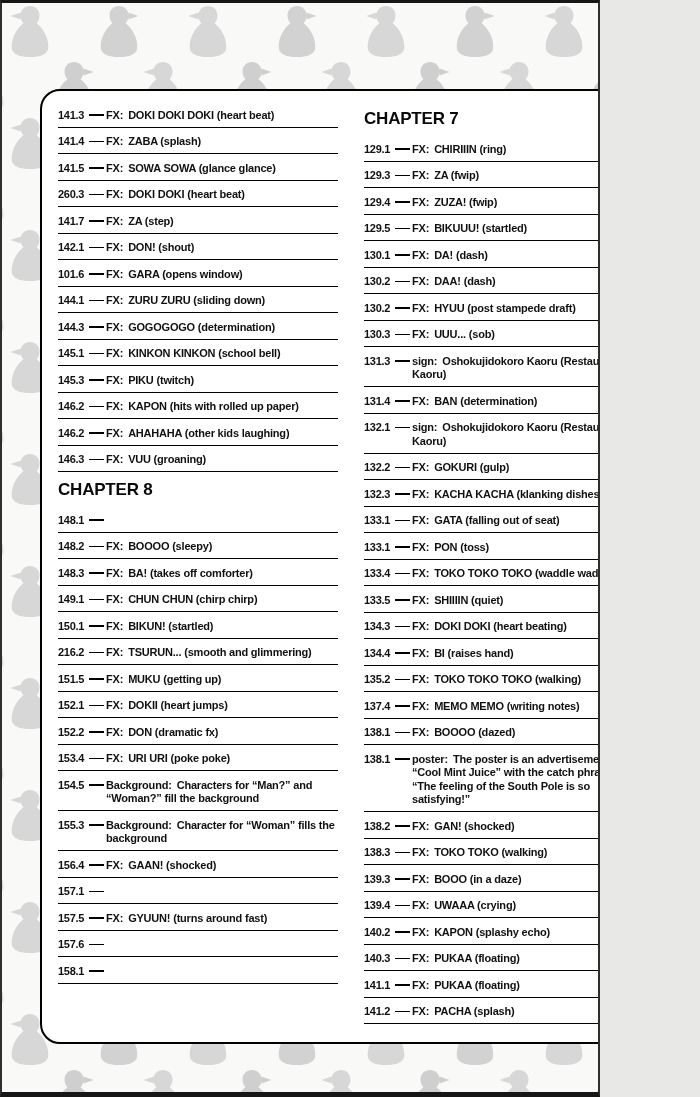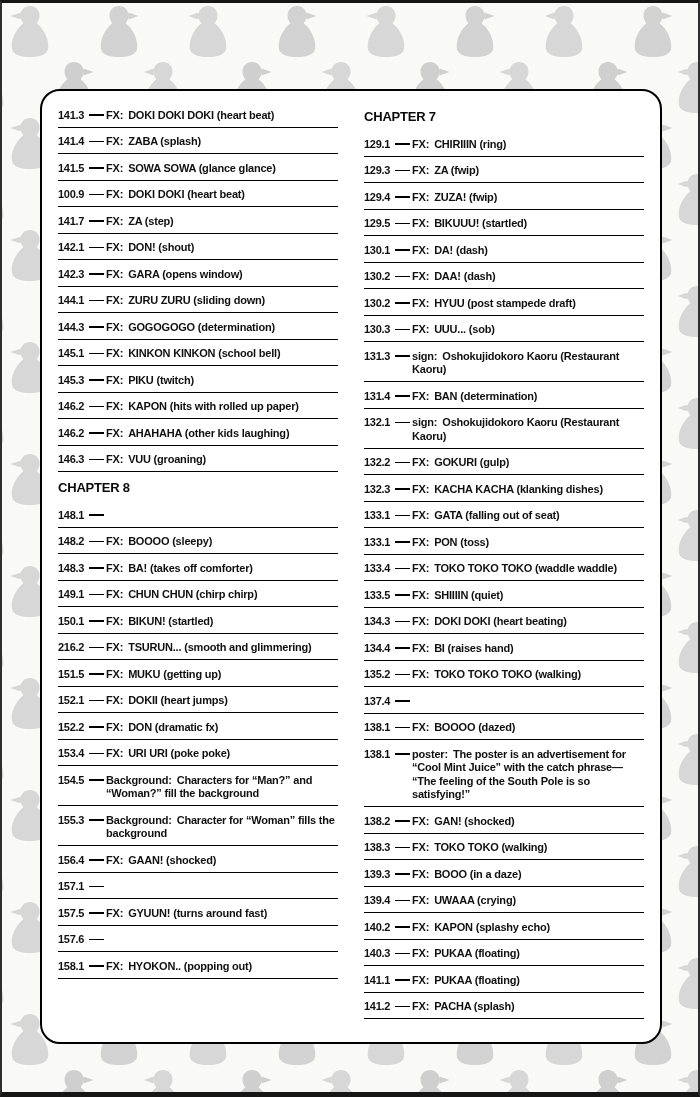--- a/index.html
+++ b/index.html
@@ -1,18 +1,18 @@
 <!DOCTYPE html>
 <html><head>
 <meta charset="utf-8">
 <style>
   html,body{margin:0;padding:0;background:#e8e8e6;}
   .page{
     position:relative;
-    width:700px;height:1097px;
+    width:600px;height:1097px;
     box-sizing:border-box;
     background:#f9f9f7;
     border-top:3px solid #161616;
     border-bottom:5px solid #161616;
     border-left:2px solid #2e2e2e;
     border-right:2px solid #2e2e2e;
     overflow:hidden;
     font-family:"Liberation Sans", sans-serif;
   }
   .bg{position:absolute;left:0;top:0;}
@@ -34,21 +34,21 @@
     font-size:11px;line-height:13.5px;
     font-weight:700;color:#101010;
     letter-spacing:-0.2px;
     font-stretch:condensed;
   }
   .num{flex:none;width:31px;letter-spacing:-0.3px;}
   .dash{flex:none;width:15px;height:1.8px;background:#000;margin:5.5px 2px 0 0;}
   .body{flex:1;min-width:0;}
   .label{margin-right:5px;}
   .heading{
-    font-size:13px;font-weight:700;color:#0a0a0a;
+    font-size:17px;font-weight:700;color:#0a0a0a;
     letter-spacing:-0.2px;
     padding:8px 0 6px;
   }
 </style>
 </head>
 <body>
 
 <div class="page">
 
   <svg class="bg" width="700" height="1097" viewBox="0 0 700 1097" aria-hidden="true">
@@ -79,39 +79,39 @@
     <span class="body"><span class="label">FX:</span><span class="text">ZABA (splash)</span></span>
   </div>
 
   <div class="entry">
     <span class="num">141.5</span>
     <span class="dash"></span>
     <span class="body"><span class="label">FX:</span><span class="text">SOWA SOWA (glance glance)</span></span>
   </div>
 
   <div class="entry">
-    <span class="num">100.9</span>
+    <span class="num">260.3</span>
     <span class="dash"></span>
     <span class="body"><span class="label">FX:</span><span class="text">DOKI DOKI (heart beat)</span></span>
   </div>
 
   <div class="entry">
     <span class="num">141.7</span>
     <span class="dash"></span>
     <span class="body"><span class="label">FX:</span><span class="text">ZA (step)</span></span>
   </div>
 
   <div class="entry">
     <span class="num">142.1</span>
     <span class="dash"></span>
     <span class="body"><span class="label">FX:</span><span class="text">DON! (shout)</span></span>
   </div>
 
   <div class="entry">
-    <span class="num">142.3</span>
+    <span class="num">101.6</span>
     <span class="dash"></span>
     <span class="body"><span class="label">FX:</span><span class="text">GARA (opens window)</span></span>
   </div>
 
   <div class="entry">
     <span class="num">144.1</span>
     <span class="dash"></span>
     <span class="body"><span class="label">FX:</span><span class="text">ZURU ZURU (sliding down)</span></span>
   </div>
 
@@ -242,21 +242,20 @@
   </div>
 
   <div class="entry">
     <span class="num">157.6</span>
     <span class="dash"></span>
   </div>
 
   <div class="entry">
     <span class="num">158.1</span>
     <span class="dash"></span>
-    <span class="body"><span class="label">FX:</span><span class="text">HYOKON.. (popping out)</span></span>
   </div>
 </div>
     <div class="col">
   <div class="heading">CHAPTER 7</div>
 
   <div class="entry">
     <span class="num">129.1</span>
     <span class="dash"></span>
     <span class="body"><span class="label">FX:</span><span class="text">CHIRIIIN (ring)</span></span>
   </div>
@@ -371,20 +370,21 @@
 
   <div class="entry">
     <span class="num">135.2</span>
     <span class="dash"></span>
     <span class="body"><span class="label">FX:</span><span class="text">TOKO TOKO TOKO (walking)</span></span>
   </div>
 
   <div class="entry">
     <span class="num">137.4</span>
     <span class="dash"></span>
+    <span class="body"><span class="label">FX:</span><span class="text">MEMO MEMO (writing notes)</span></span>
   </div>
 
   <div class="entry">
     <span class="num">138.1</span>
     <span class="dash"></span>
     <span class="body"><span class="label">FX:</span><span class="text">BOOOO  (dazed)</span></span>
   </div>
 
   <div class="entry">
     <span class="num">138.1</span>

